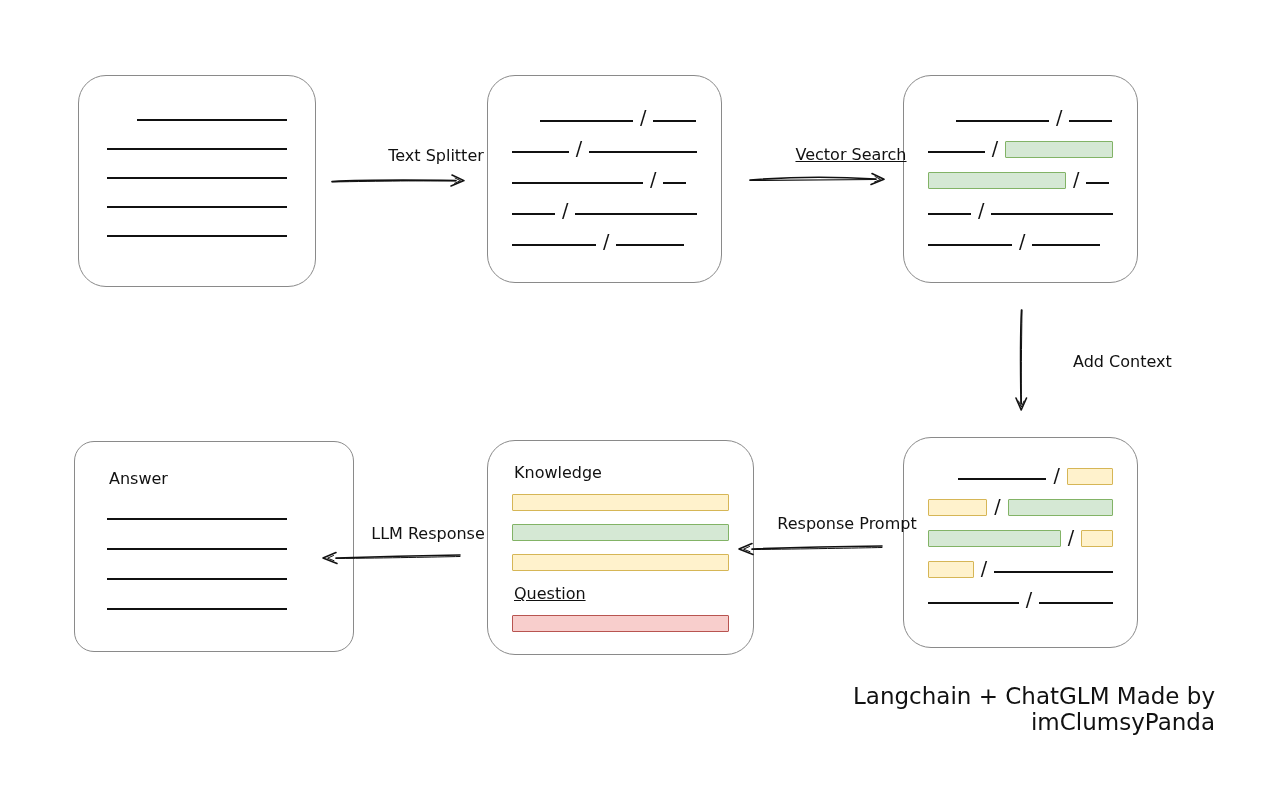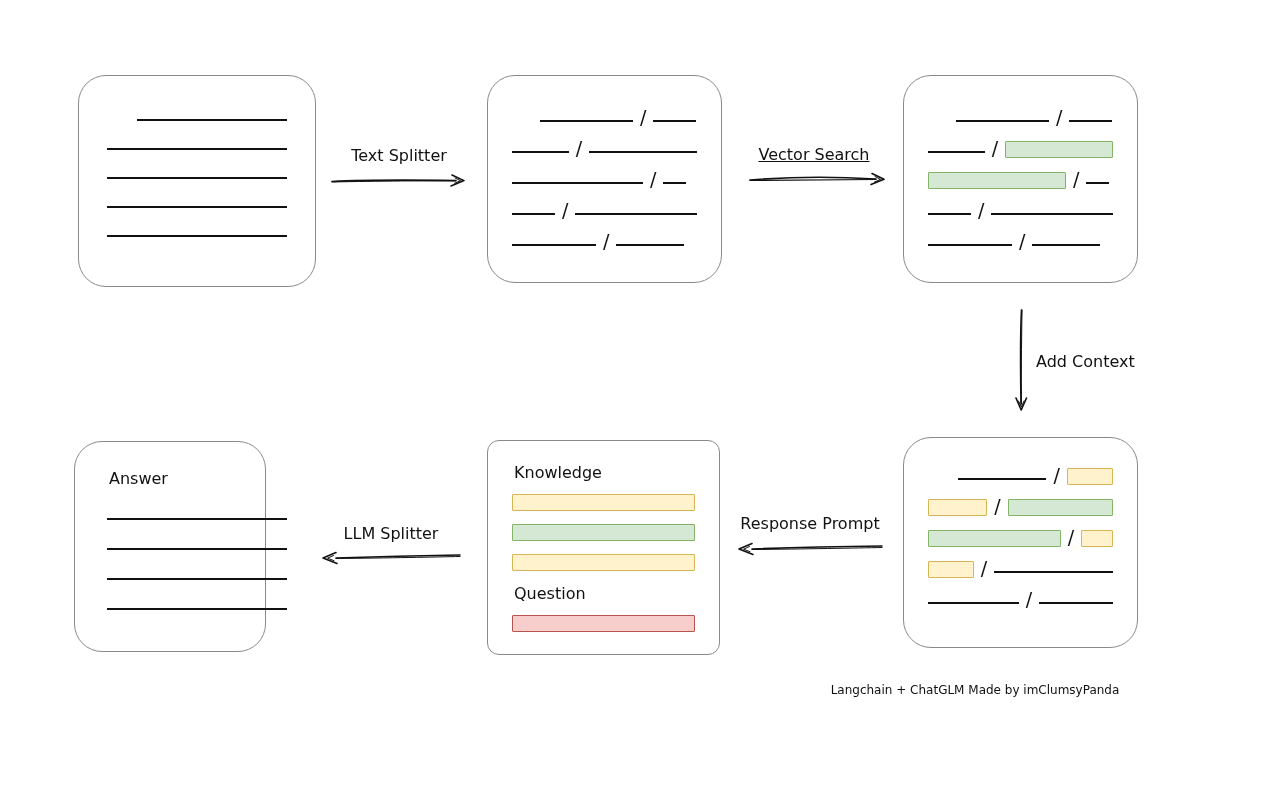--- a/index.html
+++ b/index.html
@@ -1,23 +1,23 @@
 <!DOCTYPE html>
 <html style="--chunk-yellow-fill: #fff2cc; --chunk-yellow-border: #d6b656; --chunk-green-fill: #d5e8d4; --chunk-green-border: #82b366; --question-red-fill: #f8cecc; --question-red-border: #b85450; --box-border: #8a8a8a;"><head>
 <meta charset="utf-8">
 <style>
   html,body{margin:0;padding:0;background:#fff;}
   .canvas{position:relative;width:1262px;height:792px;background:#fff;overflow:hidden;
           font-family:"DejaVu Sans",sans-serif;color:#111;}
   .node{position:absolute;background:#fff;border:1px solid var(--box-border,#8a8a8a);
         border-radius:28px;box-sizing:border-box;}
-  .label{position:absolute;font-size:16px;white-space:nowrap;color:#111;}
+  .label{position:absolute;font-size:16px;white-space:nowrap;color:#111;margin-left:37px;}
   .label.center{text-align:center;}
   .arrow{position:absolute;}
-  .caption{position:absolute;font-size:12px;text-align:center;color:#111;}
+  .caption{position:absolute;font-size:23px;text-align:right;color:#111;}
   
   .docline{height:0;border-bottom:2px solid #111;width:180px;}
   #box-document{padding:43px 28px 0;}
   #box-document .docline{margin-bottom:27px;}
   #box-document .docline:first-child{width:150px;margin-left:30px;}
   #box-answer{padding:27px 32px 0;}
   #box-answer .docline{margin-bottom:28px;}
   #box-answer .node-title{margin-bottom:30px;}
   
   .srow{display:flex;align-items:flex-end;height:31px;}
@@ -26,21 +26,21 @@
   .chip{display:inline-block;height:17px;box-sizing:border-box;border-radius:1px;margin-bottom:1px;}
   .chip.green,.bar.green{background:var(--chunk-green-fill,#d5e8d4);border:1.5px solid var(--chunk-green-border,#82b366);}
   .chip.yellow,.bar.yellow{background:var(--chunk-yellow-fill,#fff2cc);border:1.5px solid var(--chunk-yellow-border,#d6b656);}
   .bar.red{background:var(--question-red-fill,#f8cecc);border:1.5px solid var(--question-red-border,#b85450);}
   #box-chunks,#box-matched{padding:21px 24px 0;}
   #box-context{padding:17px 24px 0;}
   
   #box-prompt{padding:22px 24px 0;}
   .node-title{font-size:16px;margin:0 0 12px 2px;}
   .bar{height:17px;box-sizing:border-box;border-radius:1px;margin-bottom:13px;}
-  #box-prompt .question-title{margin-top:2px;}
+  #box-prompt .question-title{margin-top:2px;text-decoration:underline;}
   svg path{stroke:#111;fill:none;stroke-linecap:round;stroke-linejoin:round;}
 </style>
 </head>
 <body>
 
 <div class="canvas">
 
   <div class="node" id="box-document" style="left:78px;top:75px;width:238px;height:212px;">
       <div class="docline"></div>
       <div class="docline"></div>
@@ -98,31 +98,31 @@
         <span class="slash">/</span>
         <span class="seg" style="width: 122px;"></span>
       </div>
       <div class="srow">
         <span class="seg" style="width: 84px;"></span>
         <span class="slash">/</span>
         <span class="seg" style="width: 68px;"></span>
       </div>
     </div>
 
-  <div class="node" id="box-answer" style="left:74px;top:441px;width:192px;height:211px;">
+  <div class="node" id="box-answer" style="left:74px;top:441px;width:280px;height:211px;border-radius:20px;">
     <div class="node-title">Answer</div>
     <div>
         <div class="docline"></div>
         <div class="docline"></div>
         <div class="docline"></div>
         <div class="docline"></div>
       </div>
   </div>
 
-  <div class="node" id="box-prompt" style="left:487px;top:440px;width:233px;height:215px;border-radius:12px;">
+  <div class="node" id="box-prompt" style="left:487px;top:440px;width:267px;height:215px;">
     <div class="node-title">Knowledge</div>
     <div>
         <div class="bar yellow"></div>
         <div class="bar green"></div>
         <div class="bar yellow"></div>
       </div>
     <div class="node-title question-title">Question</div>
     <div>
         <div class="bar red"></div>
       </div>
@@ -181,21 +181,21 @@
   </svg>
 
   <div class="label center" style="left:734px;top:514px;width:152px;">Response Prompt</div>
   <svg class="arrow" style="left:736px;top:539px;" width="148" height="18" viewBox="0 0 148 18">
     <path d="M16 10 C 60 8.5, 110 7.5, 146 7" stroke-width="1.6"></path>
     <path d="M16 10.5 C 70 10, 120 9, 146 8.5" stroke-width="1"></path>
     <path d="M16 4.5 L3 10 L17 15.5" stroke-width="1.6"></path>
     <path d="M13.5 7.5 L7.5 10.2 L14 12.7" stroke-width="1"></path>
   </svg>
 
-  <div class="label center" style="left:320px;top:524px;width:142px;">LLM Splitter</div>
+  <div class="label center" style="left:320px;top:524px;width:142px;">LLM Response</div>
   <svg class="arrow" style="left:320px;top:548px;" width="142" height="18" viewBox="0 0 142 18">
     <path d="M16 10 C 60 8.5, 105 7.5, 140 7" stroke-width="1.6"></path>
     <path d="M16 10.5 C 70 10, 115 9, 140 8.5" stroke-width="1"></path>
     <path d="M16 4.5 L3 10 L17 15.5" stroke-width="1.6"></path>
     <path d="M13.5 7.5 L7.5 10.2 L14 12.7" stroke-width="1"></path>
   </svg>
 
   <div class="caption" style="left:735px;top:683px;width:480px;">Langchain + ChatGLM Made by imClumsyPanda</div>
 </div>
 

